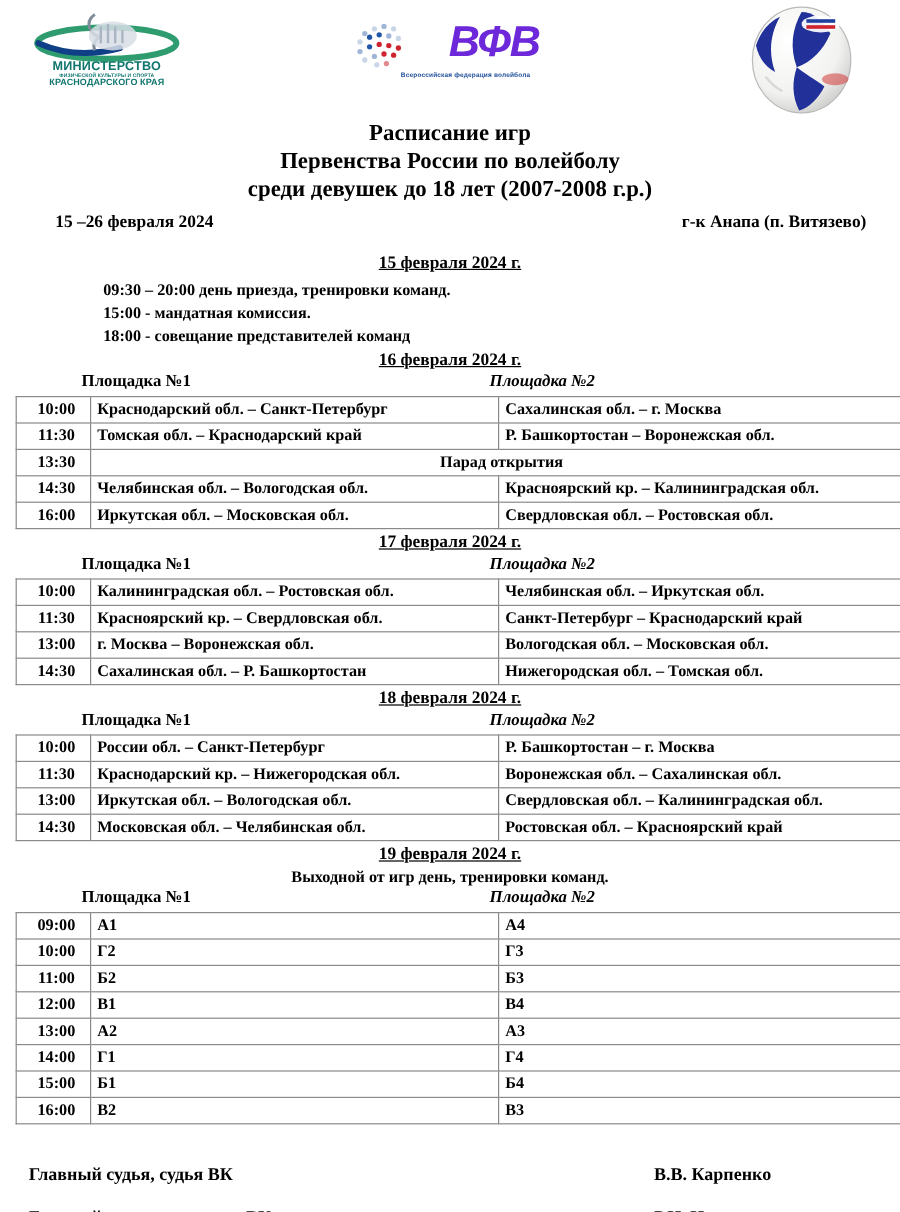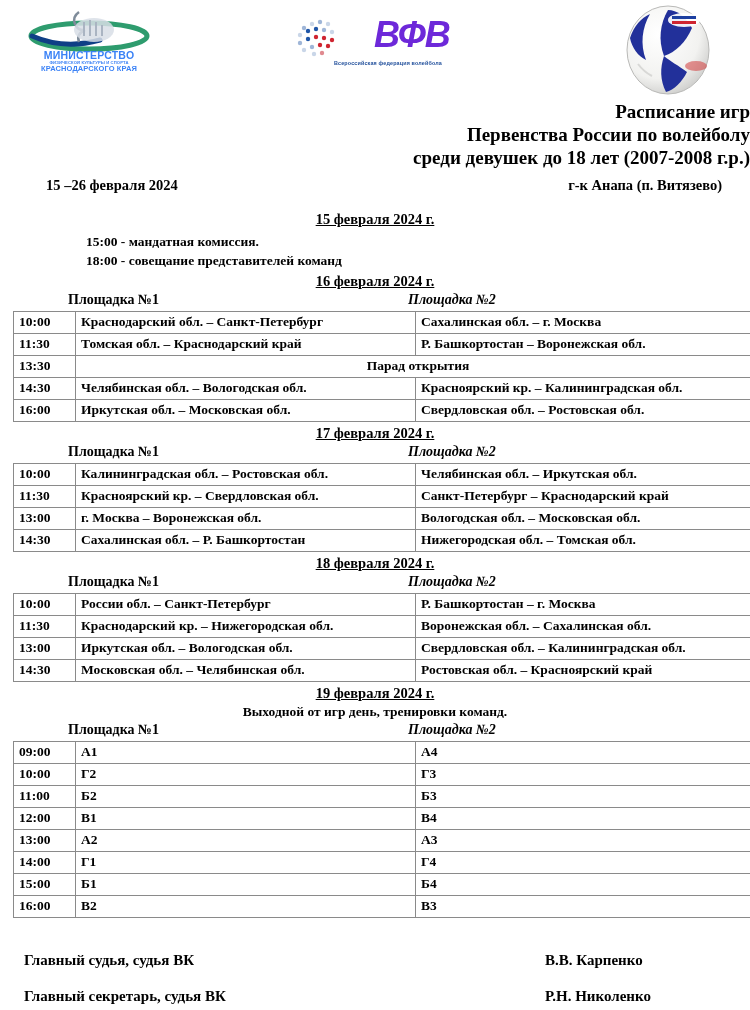--- a/index.html
+++ b/index.html
@@ -43,21 +43,21 @@
     height: 92px;
   }
   .logo-min .min-text {
     position: absolute;
     left: 0;
     right: 0;
     top: 44px;
     text-align: center;
     font-family: "Liberation Sans", sans-serif;
     font-weight: bold;
-    color: #3b82f6;
+    color: #0f766e;
     line-height: 1.05;
   }
   .min-text .l1 { font-size: 10.5px; letter-spacing: .2px; }
   .min-text .l2 { font-size: 4.2px; letter-spacing: .1px; }
   .min-text .l3 { font-size: 7.5px; letter-spacing: .1px; }
 
   .vfv-word {
     position: absolute;
     left: 62px;
     top: 0px;
@@ -77,21 +77,21 @@
     text-align: center;
     font-family: "Liberation Sans", sans-serif;
     font-size: 5.4px;
     font-weight: bold;
     color: #22509c;
     letter-spacing: .15px;
   }
 
   
   .title-block {
-    text-align: right;
+    text-align: center;
     font-weight: bold;
     font-size: 19px;
     line-height: 23px;
     margin-top: 4px;
   }
   .meta-row {
     position: relative;
     margin-top: 8px;
     height: 20px;
     font-weight: bold;
@@ -143,20 +143,21 @@
     border: 1px solid #8a8a8a;
     font-weight: bold;
     font-size: 13.5px;
     height: 20px;
     padding: 0 0 1px 5px;
     white-space: nowrap;
     overflow: hidden;
   }
   td.time {
     width: 56px;
+    text-align: center;
     padding-left: 0;
   }
   td.court { width: 334px; }
   td.merged { text-align: center; padding-left: 0; }
 
   
   .sign-block { margin-top: 34px; }
   .sign-row {
     position: relative;
     height: 36px;
@@ -243,20 +244,21 @@
   <div>среди девушек до 18 лет (2007-2008 г.р.)</div>
 </div>
 
 <div class="meta-row">
   <div class="meta-left">15 –26 февраля 2024</div>
   <div class="meta-right">г-к Анапа (п. Витязево)</div>
 </div>
 
 <div class="day-head">15 февраля 2024 г.</div>
 <div class="notes">
+  <div>09:30 – 20:00 день приезда, тренировки команд.</div>
   <div>15:00 - мандатная комиссия.</div>
   <div>18:00 - совещание представителей команд</div>
 </div>
 
 <div class="day-head tight">16 февраля 2024 г.</div>
 <div class="court-head">
   <span class="c1">Площадка №1</span>
   <span class="c2">Площадка №2</span>
 </div>
 <table class="sched">

